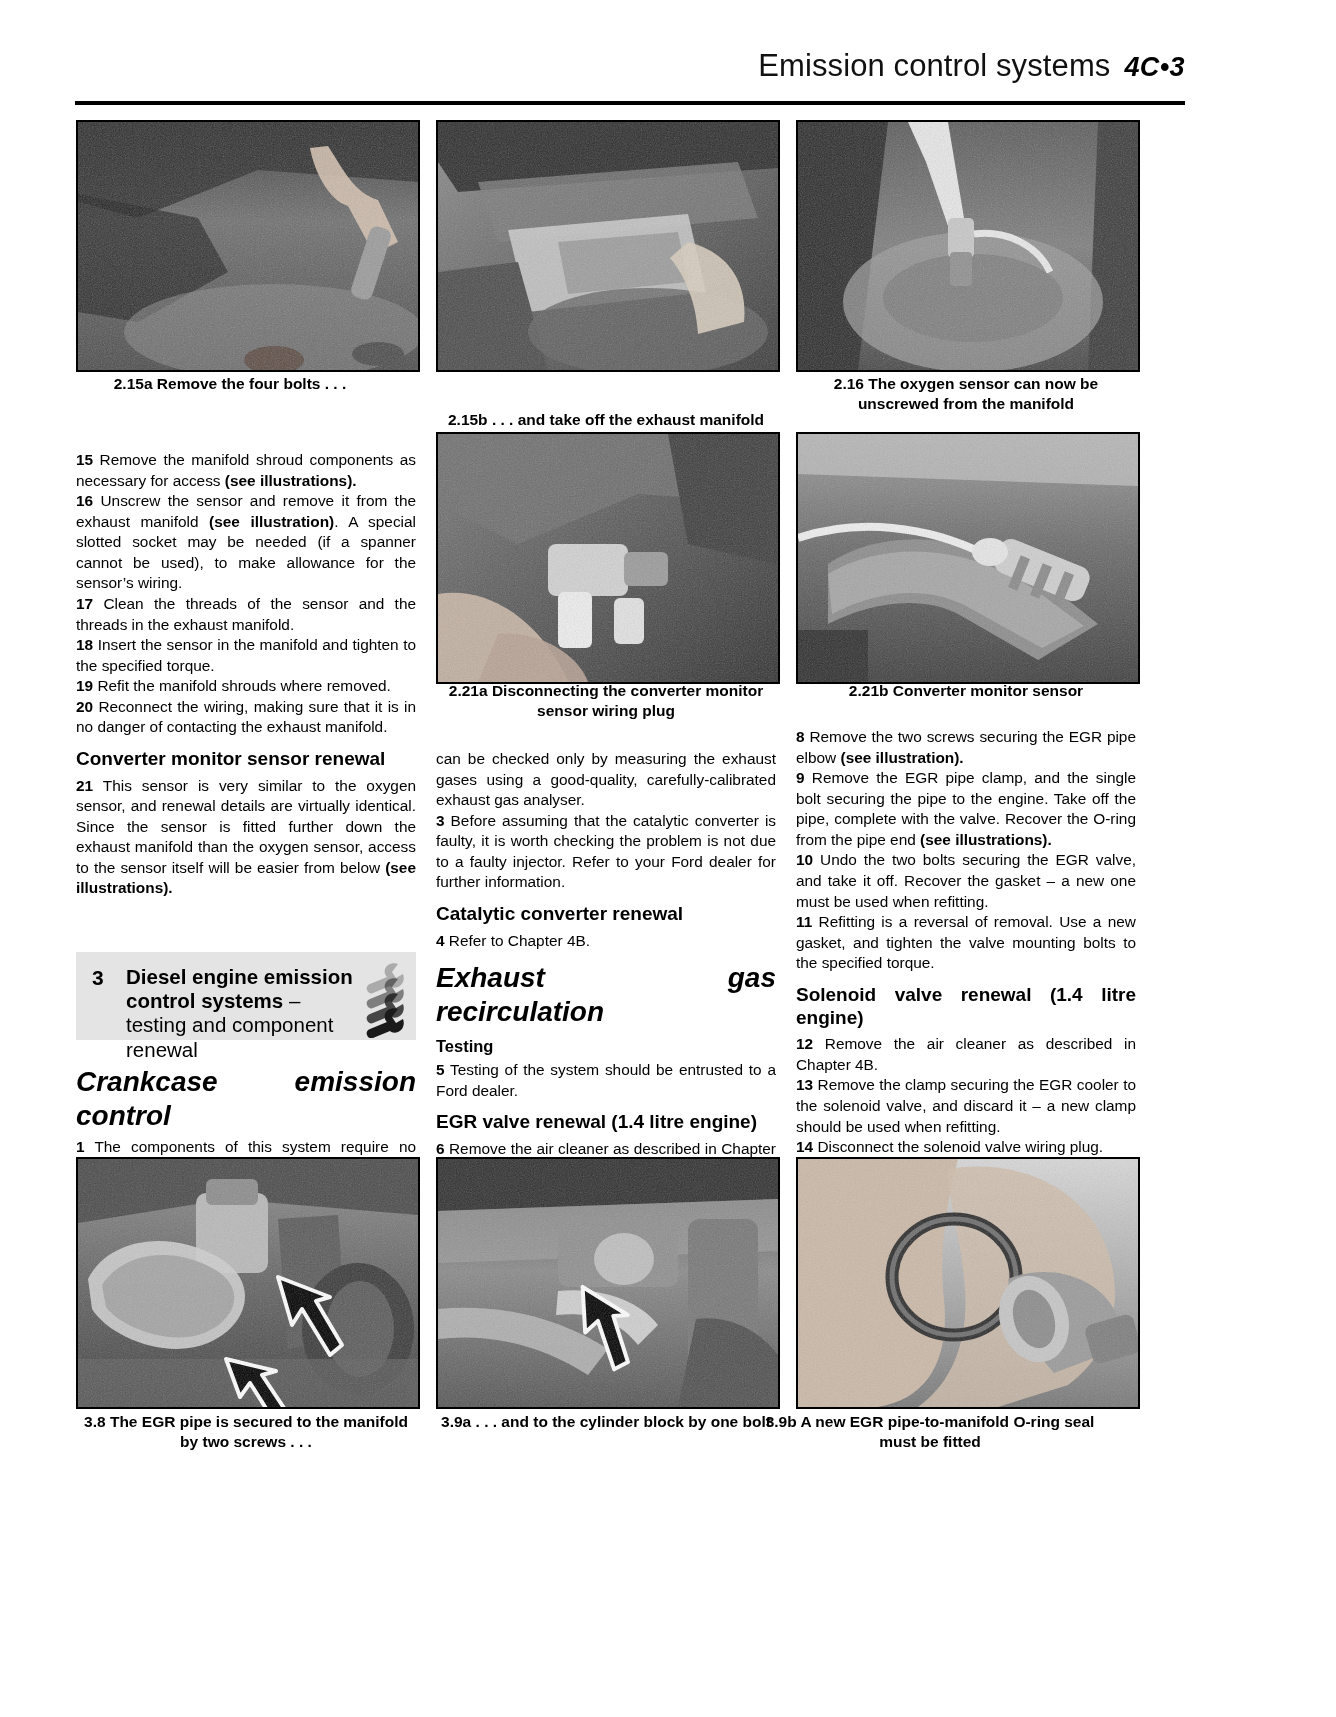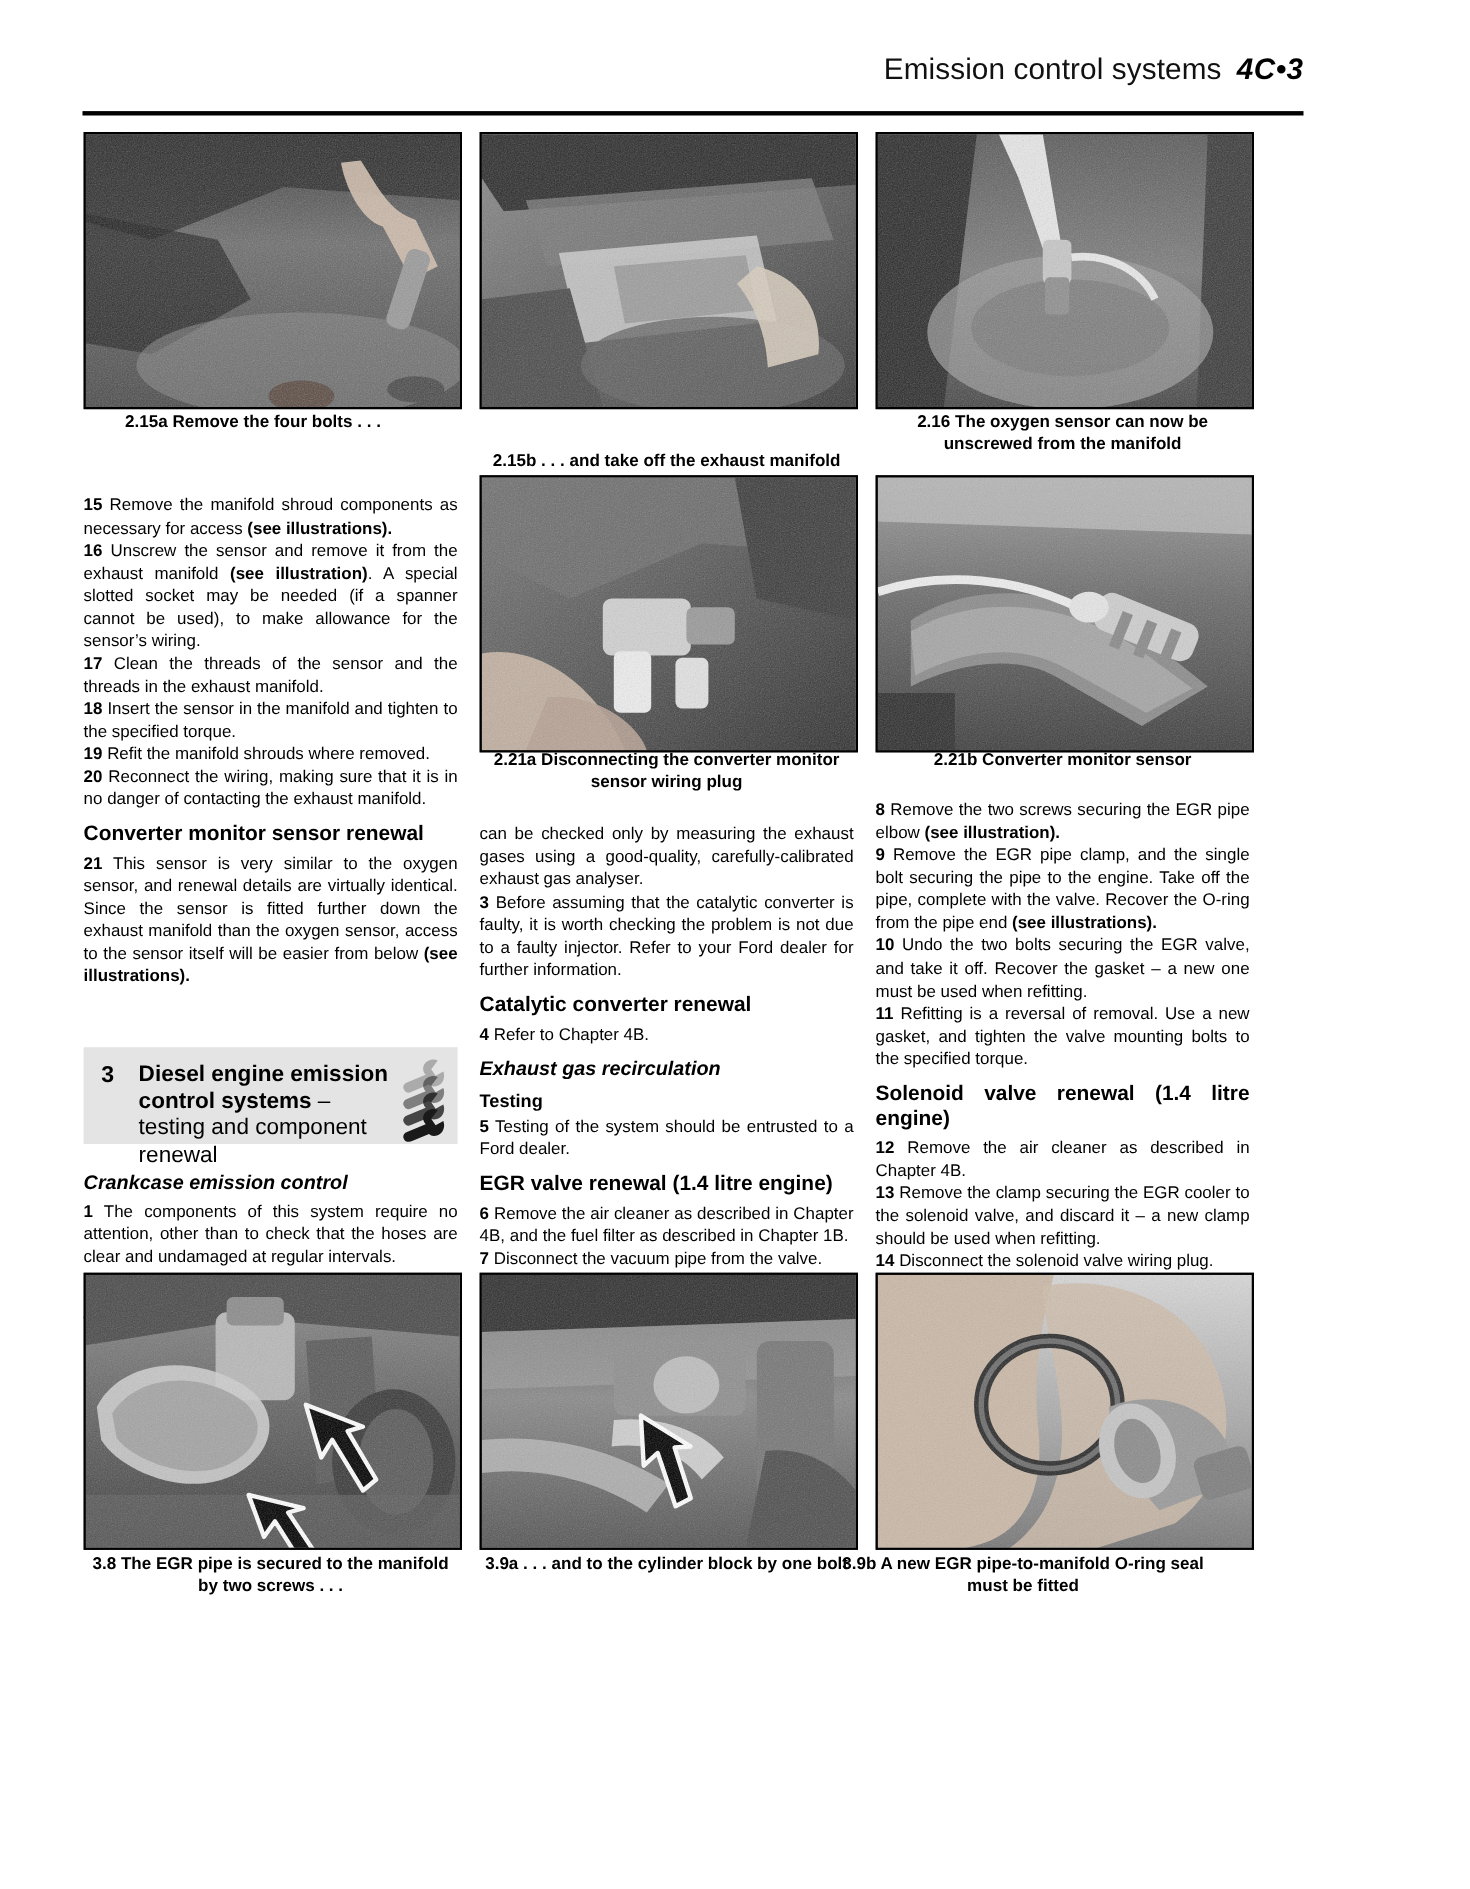--- a/index.html
+++ b/index.html
@@ -14,21 +14,21 @@
     position:absolute;left:0;top:0;width:1336px;height:1717px;
     background:#fff;
   }
 
   
   .header{
     position:absolute;left:75px;top:48px;width:1110px;
     text-align:right;
   }
   .header-title{
-    font-size:27px;letter-spacing:.1px;color:#111;display:inline;
+    font-size:31px;letter-spacing:.1px;color:#111;display:inline;
   }
   .header-page{
     font-size:27px;font-weight:bold;color:#000;display:inline;
     margin-left:14px;letter-spacing:.4px;font-style:italic;
   }
   .header-rule{
     position:absolute;left:75px;top:101px;width:1110px;height:4px;background:#000;
   }
 
   
@@ -56,21 +56,21 @@
     color:#000;
     text-align:justify;
   }
   .col p{margin:0;}
   .col .num{font-weight:bold;}
   .col b{font-weight:bold;}
 
   h3.sub{
     font-size:19px;font-weight:bold;margin:10px 0 5px 0;line-height:1.2;
   }
-  h3.sub.italic{font-style:italic;font-size:18px;}
+  h3.sub.italic{font-style:italic;font-size:28px;}
   h4.subsub{
     font-size:16.5px;font-weight:bold;margin:9px 0 3px 0;line-height:1.2;
   }
 
   
   .secbox{
     position:absolute;
     background:#e4e4e4;
     box-sizing:border-box;
   }

